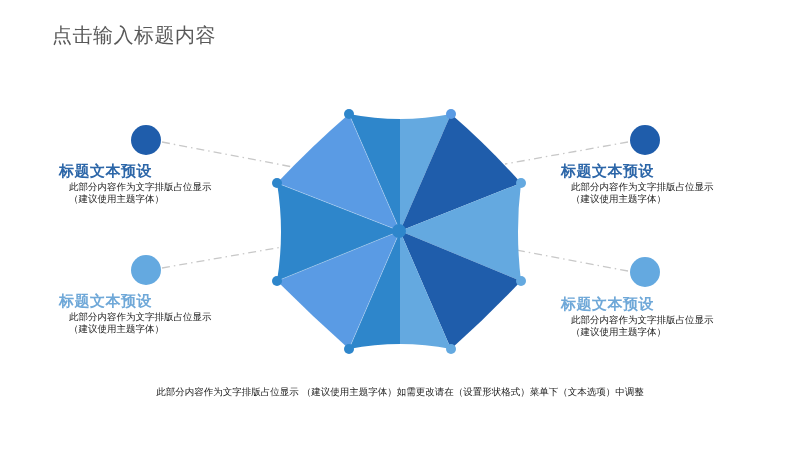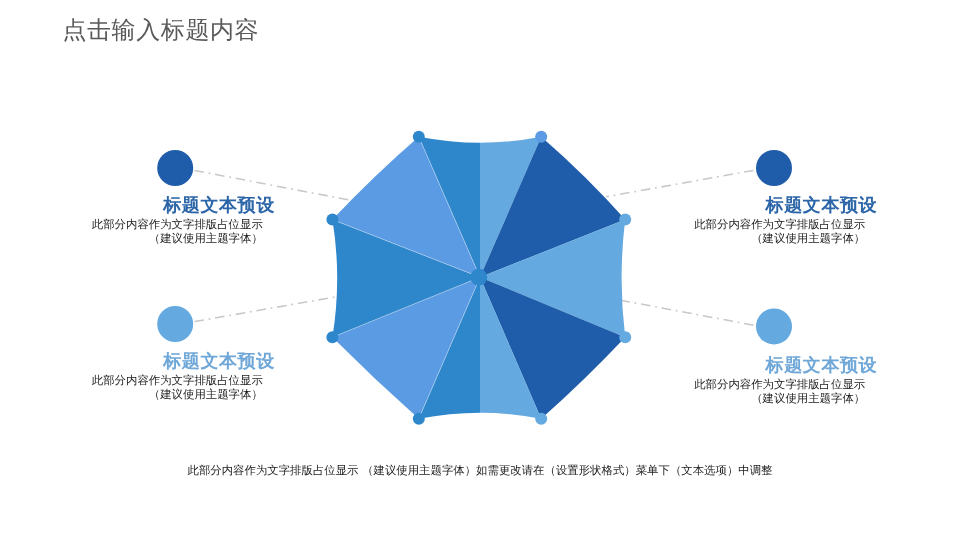--- a/index.html
+++ b/index.html
@@ -2,27 +2,27 @@
 <html><head>
   <meta charset="utf-8">
   <style>
     html, body { margin: 0; padding: 0; }
     body {
       width: 800px; height: 450px; position: relative; overflow: hidden;
       background: #ffffff;
       font-family: "DejaVu Sans", "Liberation Sans", sans-serif;
     }
     .page-title {
-      position: absolute; left: 52px; top: 12px;
+      position: absolute; left: 52px; top: 22px;
       font-size: 20px; color: #595959; letter-spacing: 0.5px;
       font-weight: normal;
     }
     svg.diagram { position: absolute; left: 0; top: 0; }
     .callout {
-      position: absolute; width: 170px; text-align: right;
+      position: absolute; width: 170px; text-align: left;
     }
     .callout .heading {
       font-family: "DejaVu Serif", "Liberation Serif", serif;
       font-weight: bold; font-size: 15px; line-height: 18px;
       letter-spacing: 0.5px;
     }
     .callout .body {
       font-size: 9.5px; line-height: 12px; color: #1a1a1a;
       width: 150px; margin: 2px auto 0 auto; font-family: Liberation Mono, monospace;
     }

